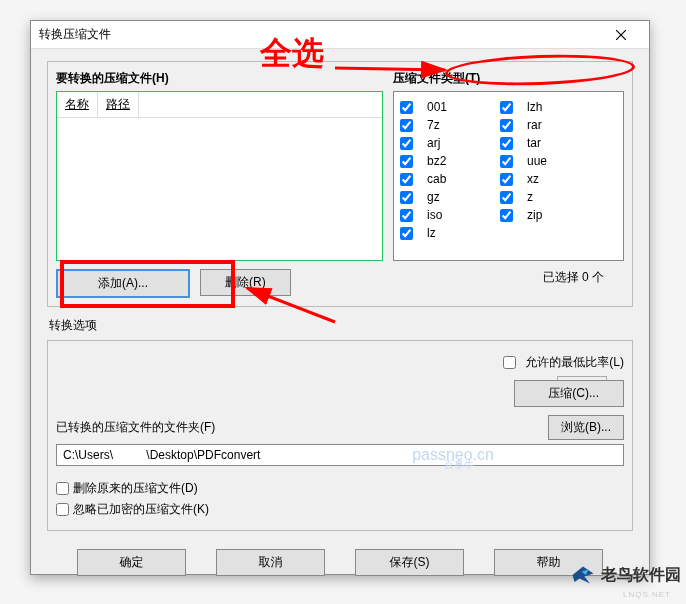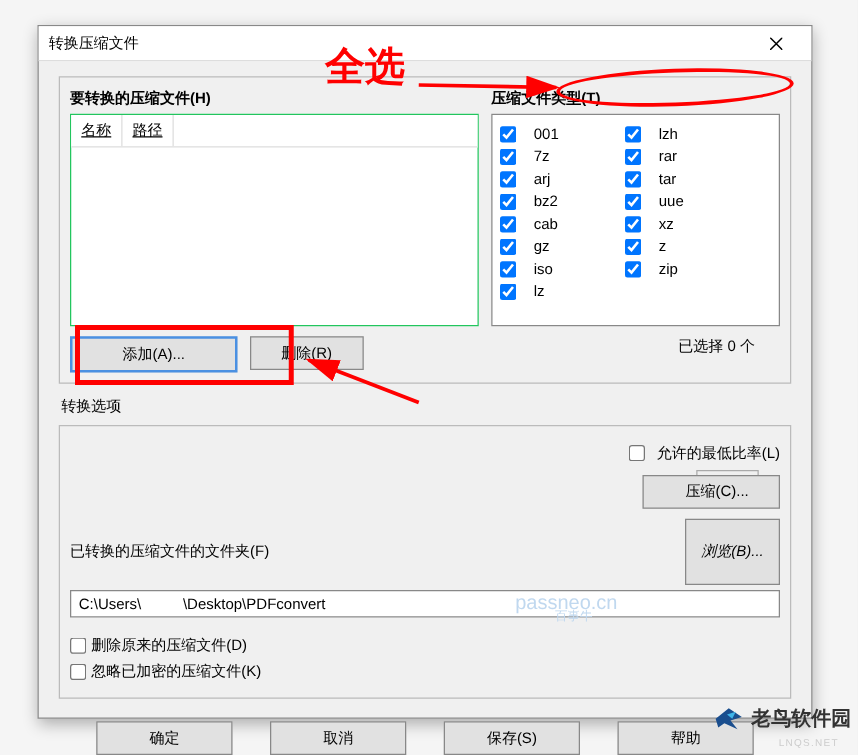--- a/index.html
+++ b/index.html
@@ -161,21 +161,21 @@
         <input class="ratio-input" value="100" style="">
         <span>%</span>
       </div>
       <div class="compress-btn-row">
         <button class="btn" style="width:110px;text-align:right;">压缩(C)...</button>
       </div>
 
       <div class="folder-section">
         <div class="folder-label-row">
           <span class="folder-label">已转换的压缩文件的文件夹(F)</span>
-          <button class="btn" style="padding:17px 12px;font-style:italic;">浏览(B)...</button>
+          <button class="btn" style="padding:3px 12px;">浏览(B)...</button>
         </div>
         <div class="folder-input-wrap">
           <input class="folder-input" value="C:\Users\          \Desktop\PDFconvert" style="">
           <span class="watermark1">passneo.cn</span>
           <span class="watermark2">百事牛</span>
         </div>
       </div>
 
       <div style="height:10px;"></div>
       <div class="checkbox-line">

